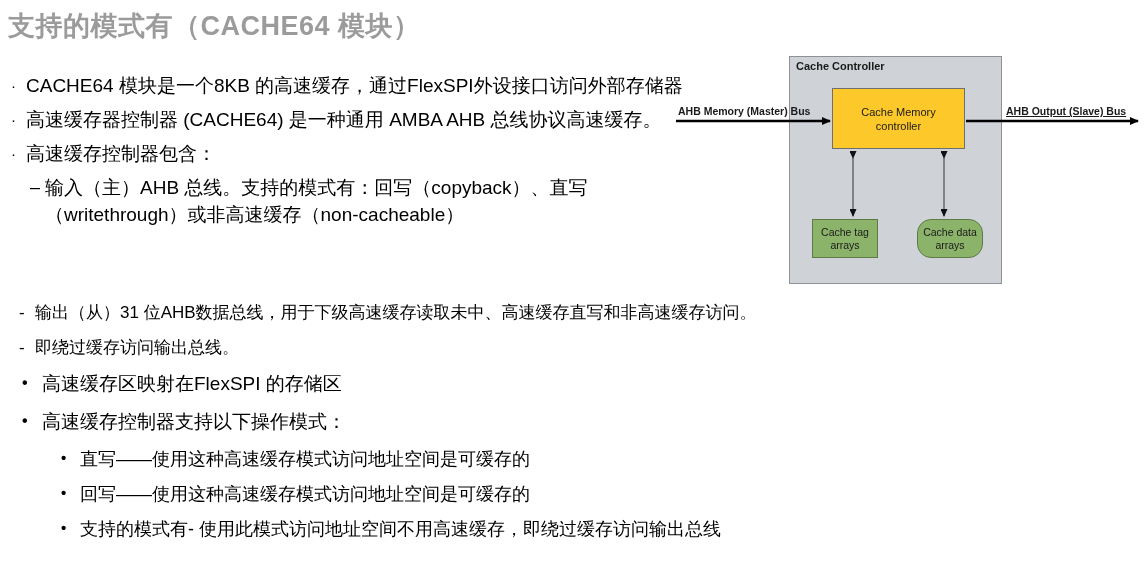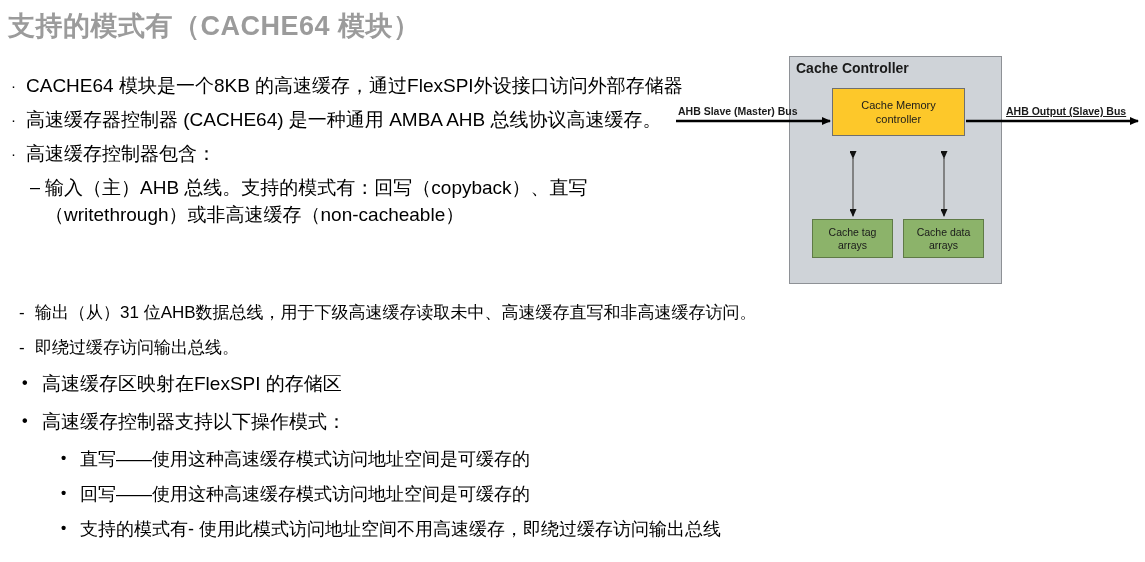--- a/index.html
+++ b/index.html
@@ -134,60 +134,60 @@
     width: 213px;
     height: 228px;
     background: #cfd3d8;
     border: 1px solid #8e9196;
     box-sizing: border-box;
   }
   #cache-controller-label {
     position: absolute;
     left: 126px;
     top: 10px;
-    font-size: 14px;
+    font-size: 11px;
     font-weight: bold;
     color: #1a1a1a;
     white-space: nowrap;
   }
   #cache-memory-controller {
     position: absolute;
     left: 162px;   
     top: 38px;     
     width: 133px;
-    height: 48px;
+    height: 61px;
     background: #fdc82a;
     border: 1px solid #6f6f6f;
     box-sizing: border-box;
     display: flex;
     align-items: center;
     justify-content: center;
     text-align: center;
     font-size: 11px;
     line-height: 14px;
     color: #1a1a1a;
   }
   .array-box {
     position: absolute;
     top: 169px;   
-    width: 81px;
+    width: 66px;
     height: 39px;
     background: #8cb36a;
     border: 1px solid #5f7a46;
     box-sizing: border-box;
     display: flex;
     align-items: center;
     justify-content: center;
     text-align: center;
     font-size: 10.5px;
     line-height: 13px;
     color: #1a1a1a;
   }
   #cache-tag-arrays  { left: 142px; }   
-  #cache-data-arrays { left: 233px; }   
+  #cache-data-arrays { left: 247px; border-radius: 14px; }   
 
   .diag-label {
     position: absolute;
     font-size: 10.5px;
     font-weight: bold;
     color: #1a1a1a;
     white-space: nowrap;
   }
   #ahb-input-label  { left: 8px;   top: 55px; }
   #ahb-output-label { left: 336px; top: 55px; text-decoration: underline; }
@@ -298,16 +298,16 @@
   </div>
 
   <div class="array-box" id="cache-tag-arrays">
     <span>Cache tag arrays</span>
   </div>
 
   <div class="array-box" id="cache-data-arrays">
     <span>Cache data arrays</span>
   </div>
 
-  <div class="diag-label" id="ahb-input-label">AHB Slave (Master) Bus</div>
+  <div class="diag-label" id="ahb-input-label">AHB Memory (Master) Bus</div>
   <div class="diag-label" id="ahb-output-label">AHB Output (Slave) Bus</div>
 
 </div>
 
 </body></html>

